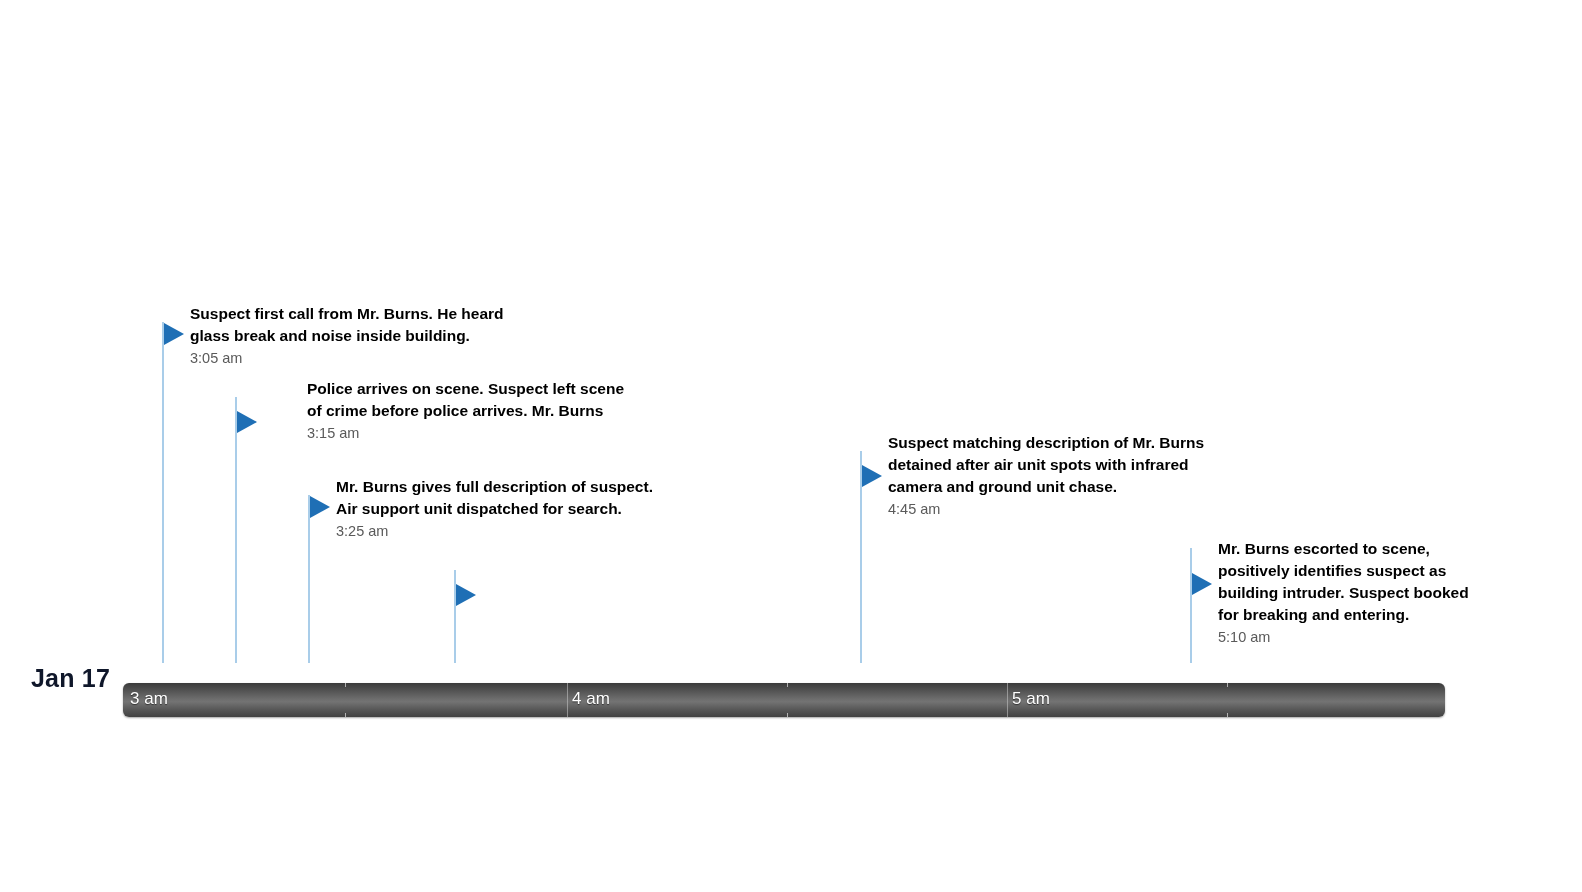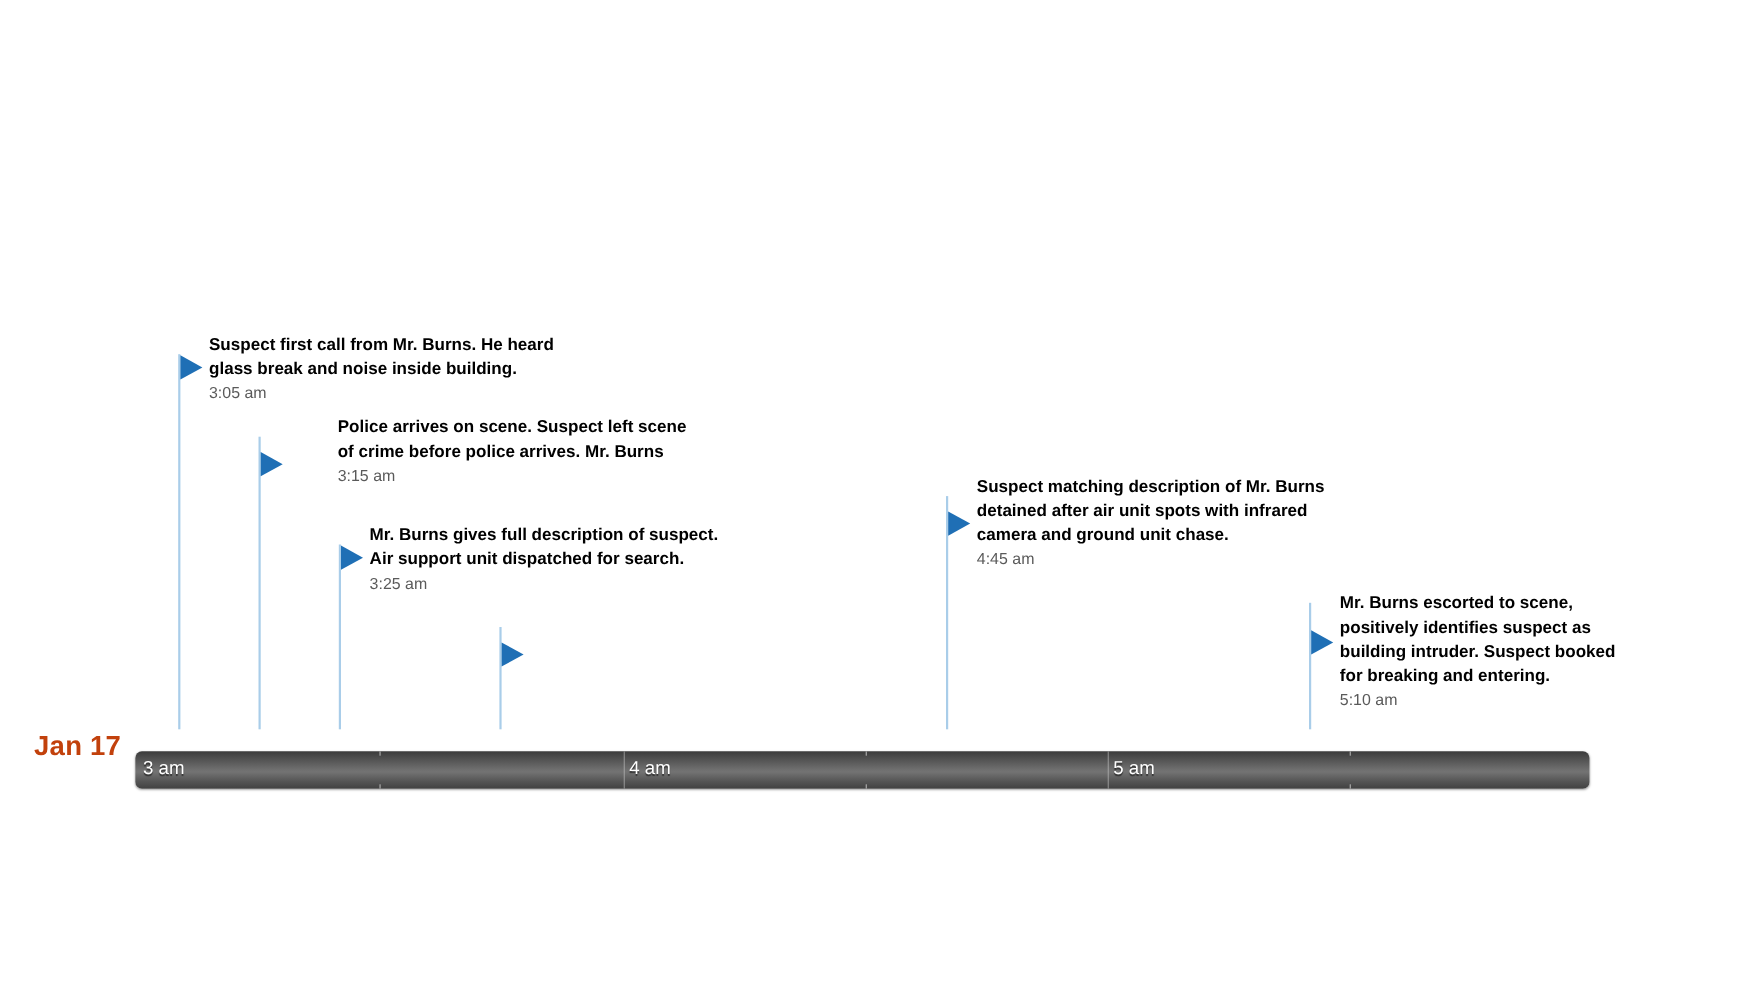--- a/index.html
+++ b/index.html
@@ -19,21 +19,21 @@
     height: 892px;
   }
 
   
   .date-label {
     position: absolute;
     left: 31px;
     top: 664px;
     font-size: 25px;
     font-weight: bold;
-    color: #c2410c;
+    color: #0f172a;
     letter-spacing: 0.2px;
     white-space: nowrap;
   }
 
   
   .axis-bar {
     position: absolute;
     left: 123px;
     top: 683px;
     width: 1322px;

